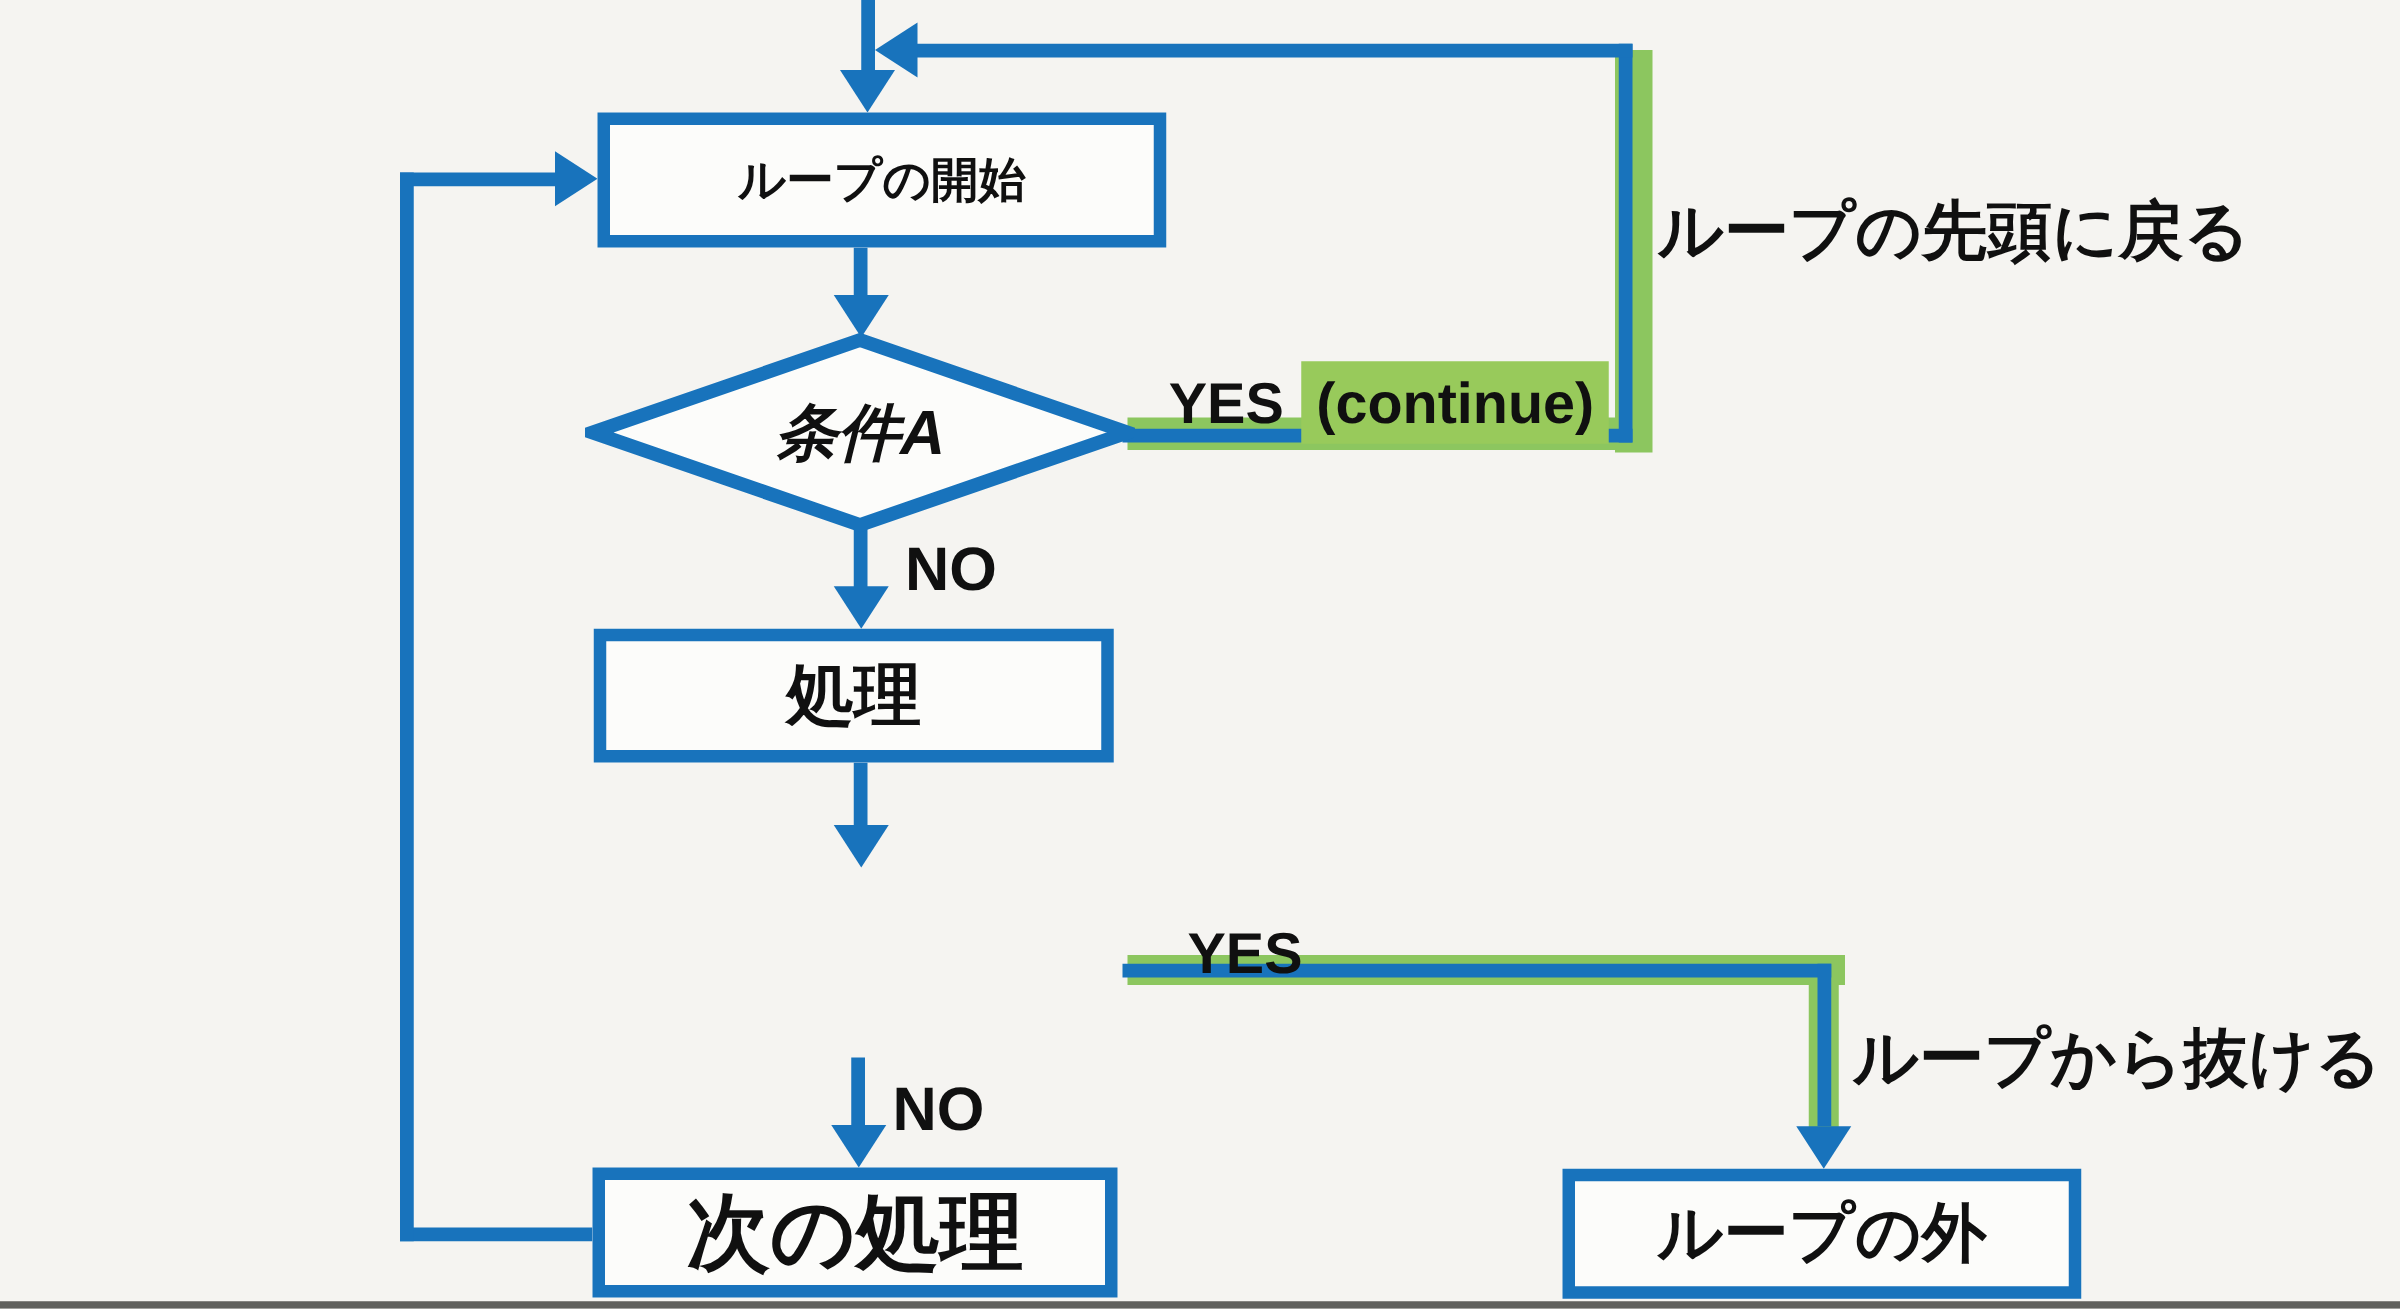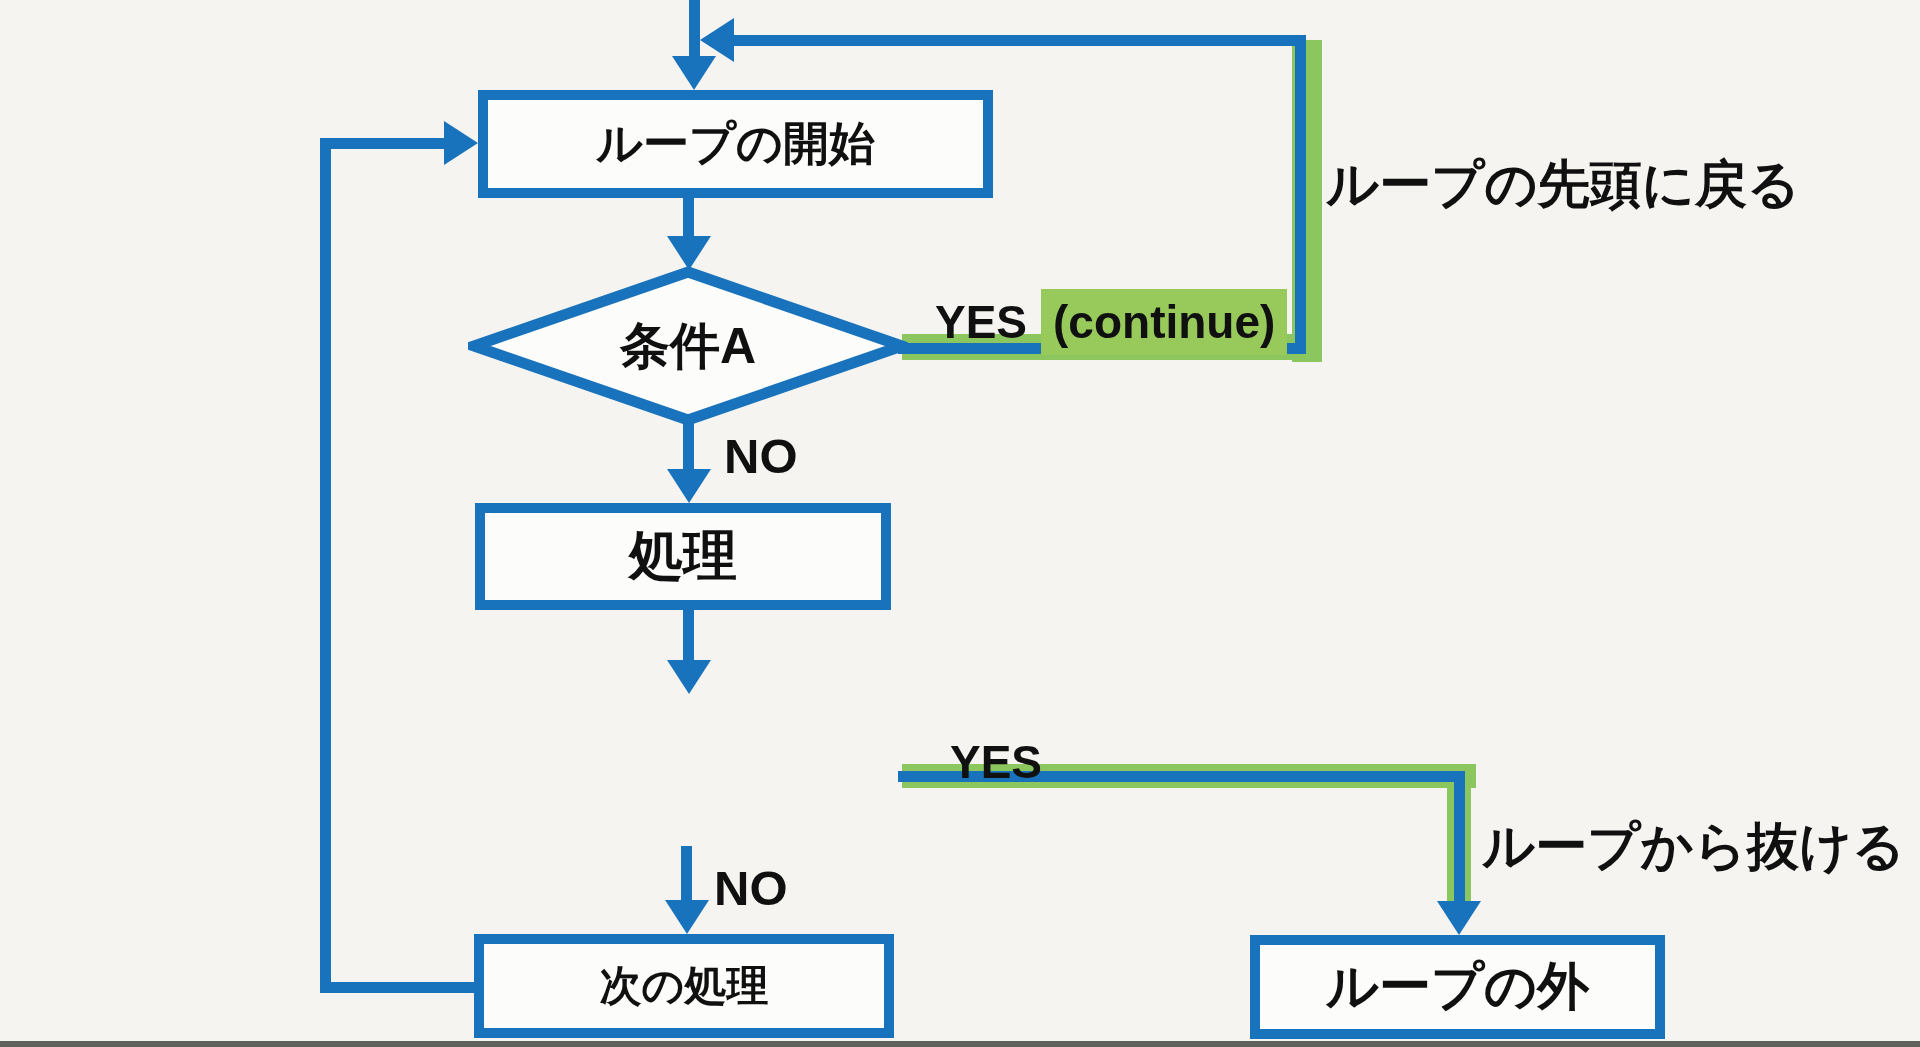--- a/index.html
+++ b/index.html
@@ -44,21 +44,21 @@
     display:flex;align-items:center;justify-content:center;
     color:var(--ink);font-weight:bold;
     box-sizing:border-box;
   }
   .node-label{white-space:nowrap;}
   .diamond-wrap{position:absolute;}
   .diamond-wrap svg{display:block;}
   .diamond-label{
     position:absolute;inset:0;
     display:flex;align-items:center;justify-content:center;
-    color:var(--ink);font-weight:bold;font-size:50px;
+    color:var(--ink);font-weight:bold;font-size:50px;font-style:italic;
   }
   
   .edge-label{
     position:absolute;color:var(--ink);
     font-weight:bold;font-size:49px;white-space:nowrap;
   }
   .yes-label{
     position:absolute;display:flex;align-items:center;gap:14px;
     color:var(--ink);font-weight:bold;font-size:46px;white-space:nowrap;margin-top:25px;
   }
@@ -108,37 +108,37 @@
 
   <div class="vline" style="left:683px;top:420px;height:52px;"></div>
   <div class="arr-down" style="left:667px;top:469px;"></div>
 
   <div class="vline" style="left:683px;top:610px;height:52px;"></div>
   <div class="arr-down" style="left:667px;top:660px;"></div>
 
   <div class="vline" style="left:681px;top:846px;height:58px;"></div>
   <div class="arr-down" style="left:665px;top:900px;"></div>
 
-  <div class="node" style="left:478px;top:90px;width:515px;height:108px;font-size:46px;">
+  <div class="node" style="left:478px;top:90px;width:455px;height:108px;font-size:38px;">
     <span class="node-label">ループの開始</span>
   </div>
 
   <div class="diamond-wrap" style="left:468px;top:266px;width:440px;height:160px;">
     <svg width="440" height="160" viewBox="0 0 440 160">
       <polygon points="220,6 434,80 220,154 6,80" fill="#fcfcfa" stroke="#1873bc" stroke-width="11" stroke-linejoin="miter"></polygon>
     </svg>
     <div class="diamond-label">条件A</div>
   </div>
 
   <div class="node" style="left:475px;top:503px;width:416px;height:107px;font-size:54px;">
     <span class="node-label">処理</span>
   </div>
 
 
-  <div class="node" style="left:474px;top:934px;width:420px;height:104px;font-size:42px;">
+  <div class="node" style="left:474px;top:934px;width:420px;height:104px;font-size:67px;">
     <span class="node-label">次の処理</span>
   </div>
 
   <div class="node" style="left:1250px;top:935px;width:415px;height:104px;font-size:52px;">
     <span class="node-label">ループの外</span>
   </div>
 
   <div class="yes-label" style="left:935px;top:264px;">
     <span>YES</span>
     <span class="yes-highlight">(continue)</span>

